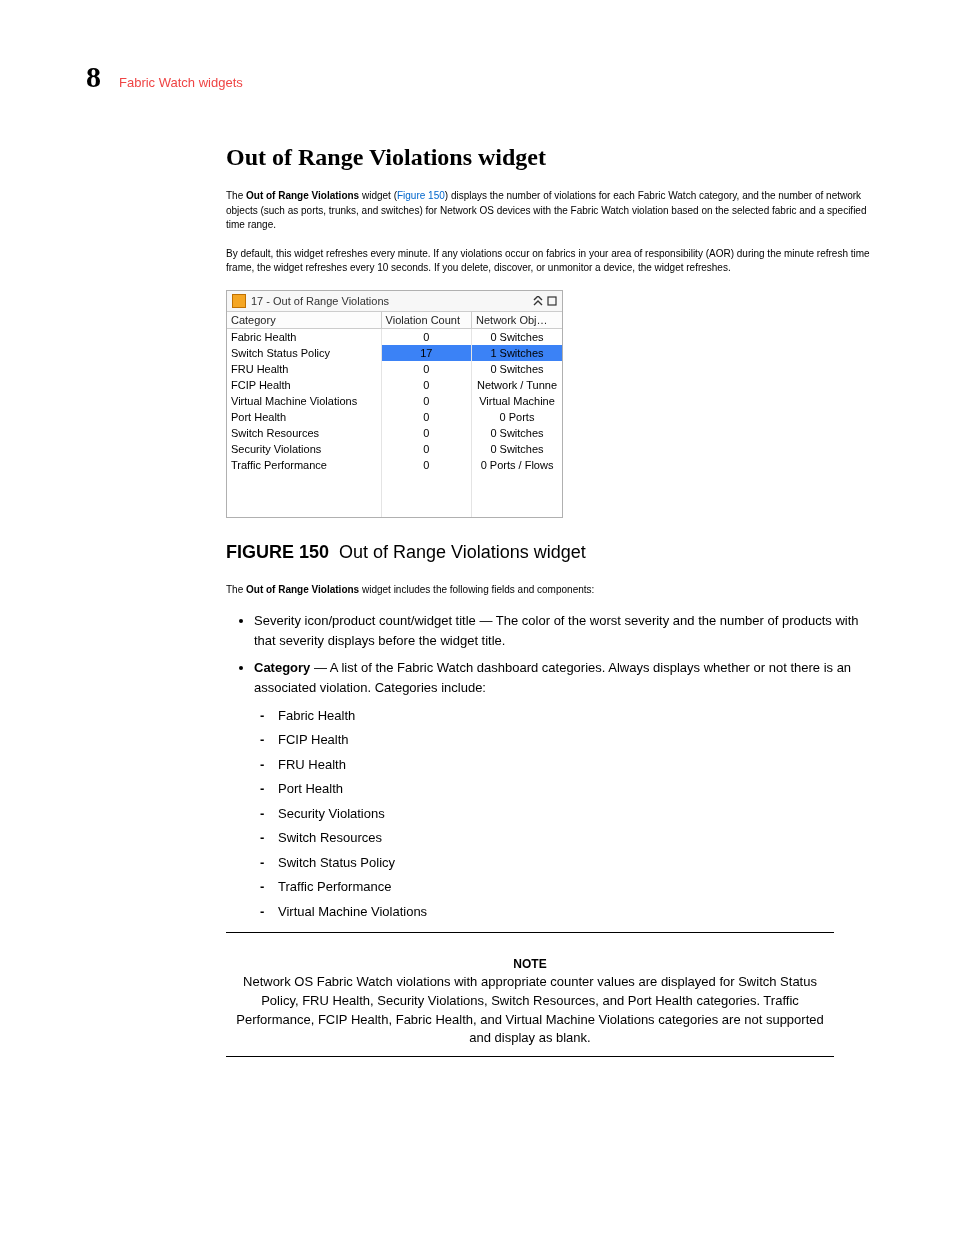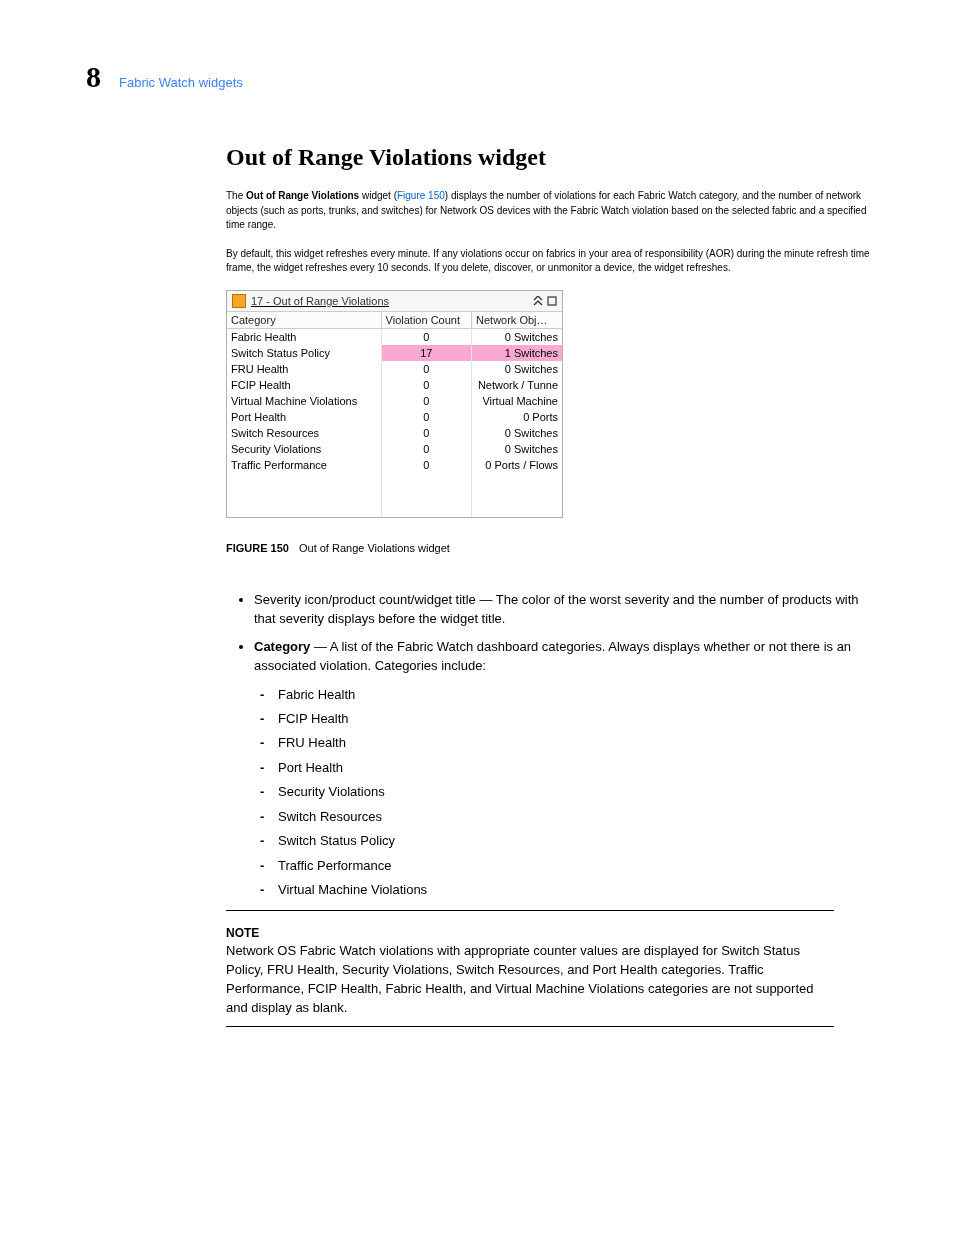--- a/index.html
+++ b/index.html
@@ -20,21 +20,21 @@
     margin-bottom: 50px;
   }
   .chapter-num {
     font-size: 30px;
     font-weight: bold;
     margin-right: 18px;
     font-family: Georgia, 'Times New Roman', serif;
   }
   .header-title {
     font-size: 13px;
-    color: #3b82f6;
+    color: #ef4444;
     text-align: right;
   }
   .content {
     margin-left: 140px;
   }
   h2.section-heading {
     font-size: 24px;
     font-weight: 600;
     margin: 0 0 18px 0;
     font-family: Georgia, 'Times New Roman', serif;
@@ -55,21 +55,20 @@
     font-size: 11px;
     margin-bottom: 24px;
     background: #fff;
   }
   .widget-titlebar {
     display: flex;
     align-items: center;
     padding: 3px 5px;
     border-bottom: 1px solid #ccc;
     background: #f7f7f7;
-    text-decoration: underline;
   }
   .sev-icon {
     width: 12px;
     height: 12px;
     background: #f5a623;
     border: 1px solid #c07000;
     margin-right: 5px;
     flex-shrink: 0;
   }
   .widget-title-text {
@@ -99,26 +98,26 @@
     border-bottom: 1px solid #ccc;
     border-right: 1px solid #ccc;
     background: #fcfcfc;
     color: #222;
   }
   .w-table th:last-child { border-right: none; }
   .w-table td.vc, .w-table td.no { text-align: center; }
   .w-table td {
     border-right: 1px solid #e4e4e4;
   }
-  .w-table td:last-child{ border-right:none;text-align:right;}
-  .hl { background: #f9a8d4; color:#000;}
+  .w-table td:last-child{ border-right:none;}
+  .hl { background: #3b82f6; color:#000;}
   .spacer-row td { height: 40px; border-right: 1px solid #e4e4e4; }
   .figure-caption {
-    font-size: 11px;
-    margin: 6px 0 36px 0;
+    font-size: 18px;
+    margin: 6px 0 20px 0;
   }
   .figure-caption .fig-label { font-weight: bold; text-transform: uppercase; margin-right: 10px;}
   ul.bullets {
     list-style: disc;
     padding-left: 28px;
     margin: 0 0 10px 0;
   }
   ul.bullets > li {
     font-size: 13px;
     line-height: 1.5;
@@ -137,22 +136,23 @@
   }
   ul.dashes > li::before {
     content: "-";
     position: absolute;
     left: -18px;
     font-weight: bold;
   }
   .note-block {
     border-top: 1.5px solid #000;
     border-bottom: 1.5px solid #000;
-    padding: 15px 0 8px 0;
+    padding: 24px 0 8px 0;
     margin: 10px 40px 0 0;
+    text-align: center;
   }
   .note-label {
     font-weight: bold;
     font-size: 12px;
     margin-bottom: 2px;
   }
   .note-text {
     font-size: 13px;
     line-height: 1.45;
   }
@@ -257,20 +257,23 @@
               <td></td>
             </tr>
           </tbody>
       </table>
     </div>
 
     <div class="figure-caption">
       <span class="fig-label">FIGURE 150</span><span>Out of Range Violations widget</span>
     </div>
 
+    <p class="body">
+      <span>The </span><span class="bold">Out of Range Violations</span><span> widget includes the following fields and components:</span>
+    </p>
 
     <ul class="bullets">
       <li>Severity icon/product count/widget title — The color of the worst severity and the number of products with that severity displays before the widget title.</li>
       <li>
         <span class="bold">Category</span><span> — A list of the Fabric Watch dashboard categories. Always displays whether or not there is an associated violation. Categories include:</span>
         <ul class="dashes" id="dash-list">
             <li>Fabric Health</li>
             <li>FCIP Health</li>
             <li>FRU Health</li>
             <li>Port Health</li>

